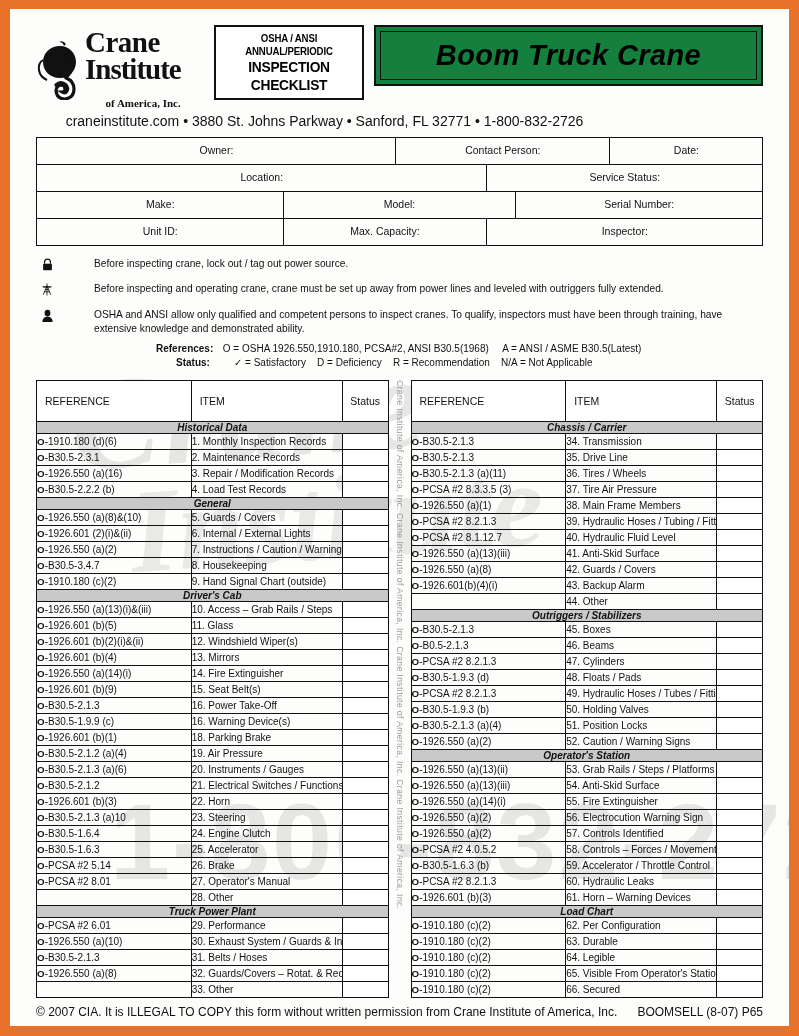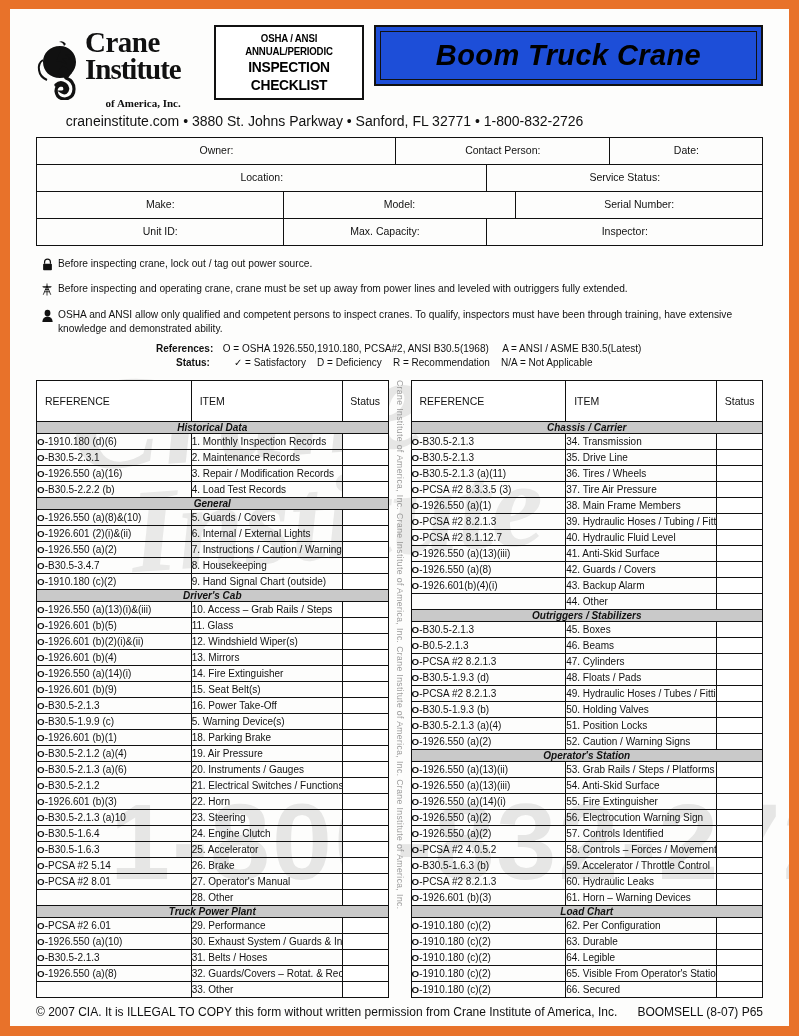--- a/index.html
+++ b/index.html
@@ -43,37 +43,37 @@
   .logo-amer{font-family:"Liberation Serif",serif;font-weight:700;font-size:11px;color:#111;text-align:right;margin-top:16px;}
 
   .hdr-mid{flex:0 0 150px;}
   .osha-box{
     border:2px solid #111;padding:5px 6px 4px 6px;text-align:center;line-height:1.22;background:#fff;
   }
   .osha-l1{font-family:"Liberation Sans Narrow","Liberation Sans",sans-serif;font-size:10.5px;font-weight:700;letter-spacing:-.2px;transform:scaleX(.92);}
   .osha-l2{font-family:"Liberation Sans Narrow","Liberation Sans",sans-serif;font-size:15px;font-weight:700;letter-spacing:-.3px;transform:scaleX(.92);}
 
   .hdr-right{flex:1;}
-  .title-box{border:2px solid #111;padding:4px;background:#1d4ed8;}
+  .title-box{border:2px solid #111;padding:4px;background:#15803d;}
   .title-box-in{border:1px solid #111;padding:7px 10px;text-align:center;}
   .title-txt{font-family:"Liberation Sans",sans-serif;font-style:italic;font-weight:700;font-size:29px;letter-spacing:.4px;color:#000;}
 
   .addr{font-size:14px;text-align:center;margin-top:5px;color:#111;}
   .addr-left{margin-left:-150px;}
 
   
   .form{border:1.5px solid #111;margin-top:8px;}
   .frow{display:flex;border-bottom:1.5px solid #111;text-align:center;}
   .frow:last-child{border-bottom:none;}
   .fcell{padding:6px 6px 8px 7px;font-size:10.5px;color:#111;border-right:1.5px solid #111;box-sizing:border-box;}
   .fcell:last-child{border-right:none;}
 
   
   .notes{margin-top:11px;}
-  .note{display:flex;align-items:flex-start;margin-bottom:7px;}
+  .note{display:flex;align-items:flex-start;margin-bottom:7px;gap:36px;}
   .note-ic{width:22px;flex:0 0 22px;text-align:center;padding-top:0px;}
   .note-tx{font-size:10.2px;line-height:1.3;color:#111;}
 
   
   .refs{margin-top:2px;padding-left:120px;font-size:10px;color:#111;line-height:1.45;}
   .refs .lbl{font-weight:700;display:inline-block;width:64px;}
   .refs .row2 .lbl{padding-left:20px;width:44px;}
 
   
   .cols{display:flex;margin-top:9px;gap:0;}
@@ -333,21 +333,21 @@
                   <td class="item">15.  Seat Belt(s)</td>
                   <td class="st"></td>
                 </tr>
                 <tr class="r">
                   <td class="ref"><b>O</b>-B30.5-2.1.3</td>
                   <td class="item">16.  Power Take-Off</td>
                   <td class="st"></td>
                 </tr>
                 <tr class="r">
                   <td class="ref"><b>O</b>-B30.5-1.9.9 (c)</td>
-                  <td class="item">5.  Warning Device(s)</td>
+                  <td class="item">16.  Warning Device(s)</td>
                   <td class="st"></td>
                 </tr>
                 <tr class="r">
                   <td class="ref"><b>O</b>-1926.601 (b)(1)</td>
                   <td class="item">18.  Parking Brake</td>
                   <td class="st"></td>
                 </tr>
                 <tr class="r">
                   <td class="ref"><b>O</b>-B30.5-2.1.2 (a)(4)</td>
                   <td class="item">19.  Air Pressure</td>

